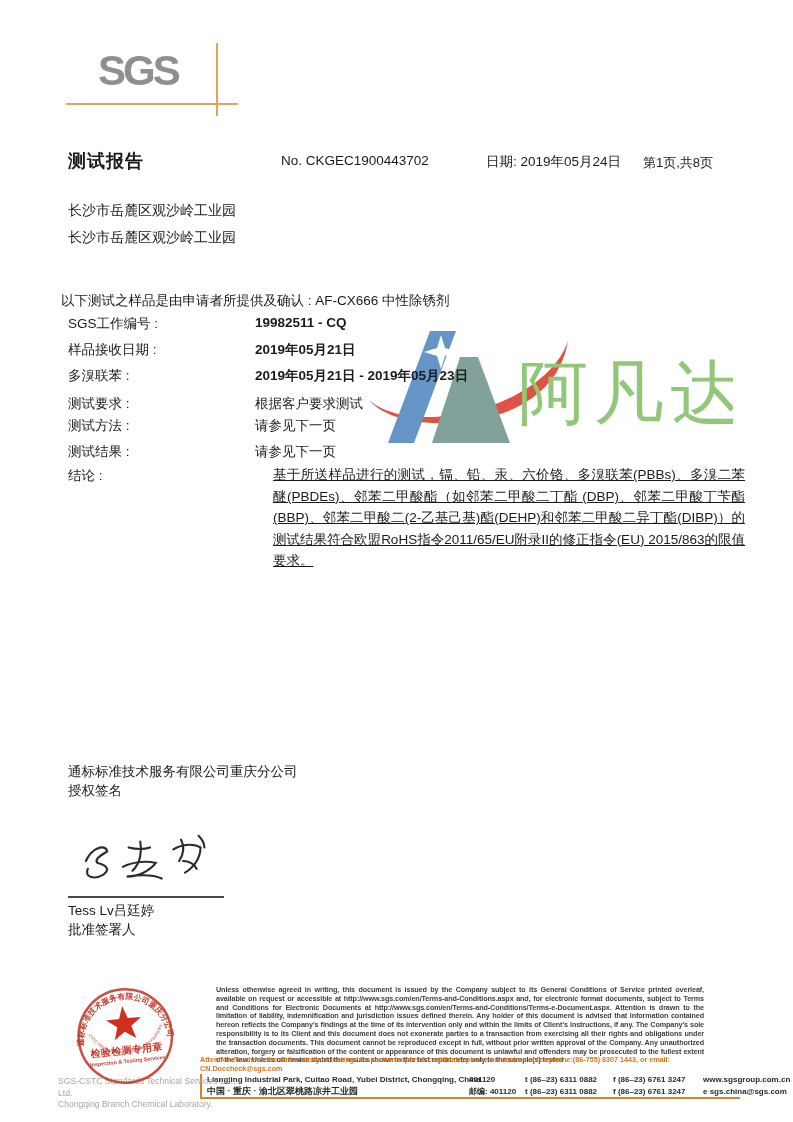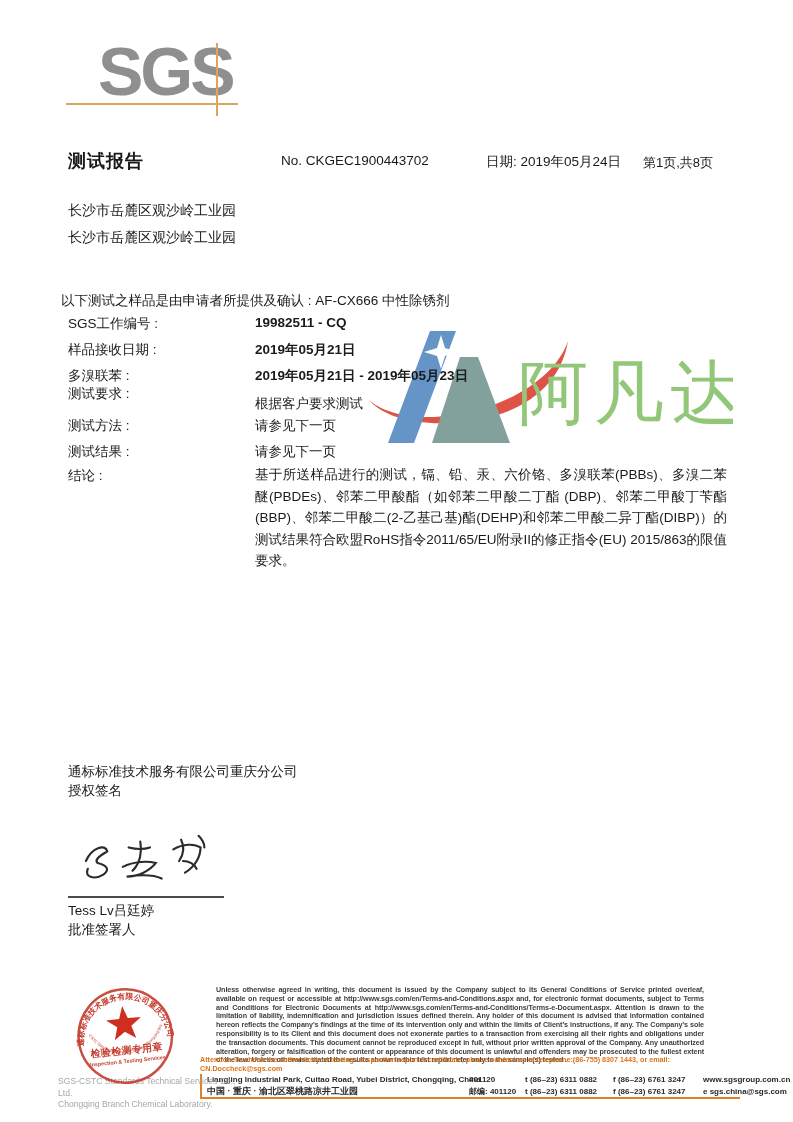--- a/index.html
+++ b/index.html
@@ -1,43 +1,43 @@
 <!DOCTYPE html>
 <html><head>
 <meta charset="utf-8">
 <style>
   html,body{margin:0;padding:0;background:#ffffff;}
   .page{position:relative;width:793px;height:1122px;background:#ffffff;margin:0 auto;
         font-family:"Liberation Sans", sans-serif;color:#1a1a1a;overflow:hidden;}
   .abs{position:absolute;}
 
   
-  .sgs-text{left:98px;top:40px;font-size:68px;line-height:62px;font-weight:700;
+  .sgs-text{left:98px;top:40px;font-size:42px;line-height:62px;font-weight:700;
             color:#8f8f8f;letter-spacing:-3px;transform:scaleY(1.0);}
   .sgs-vline{left:216px;top:43px;width:2px;height:73px;background:#dda45e;}
   .sgs-hline{left:66px;top:103px;width:172px;height:2px;background:#dda45e;}
 
   
   .report-title{left:68px;top:149px;font-size:18px;font-weight:700;letter-spacing:1px;}
   .report-no{left:281px;top:153px;font-size:13.5px;}
   .report-date{left:486px;top:153px;font-size:13.5px;}
   .report-page{left:643px;top:154px;font-size:13px;}
 
   .applicant-name{left:68px;top:202px;font-size:14px;}
   .applicant-addr{left:68px;top:229px;font-size:14px;}
 
   .sample-line{left:51px;top:292px;font-size:13.5px;margin-left:10px;}
 
   .info-label{left:68px;font-size:13.5px;}
   .info-value{left:255px;font-size:13.5px;}
   .v-bold{font-weight:700;}
 
   .conclusion-label{left:68px;top:467px;font-size:13.5px;}
-  .conclusion-text{left:255px;top:464px;width:472px;font-size:13.5px;line-height:21.5px;
-                   text-align:justify;}
+  .conclusion-text{left:273px;top:464px;width:472px;font-size:13.5px;line-height:21.5px;
+                   text-align:justify;text-decoration:underline;}
 
   .watermark{left:358px;top:315px;width:375px;height:150px;opacity:.95;z-index:0;}
   .textlayer{z-index:2;}
 
   .company-sign{left:68px;top:762px;font-size:13.5px;line-height:19px;}
   .sig-svg{left:70px;top:828px;}
   .sig-line{left:68px;top:896px;width:156px;height:2px;background:#4a4a4a;}
   .signer-name{left:68px;top:902px;font-size:13.5px;}
   .signer-title{left:68px;top:921px;font-size:13.5px;}
 
@@ -83,21 +83,21 @@
       <text x="160" y="102" font-size="70" letter-spacing="6" fill="#8dc573" font-family="Liberation Sans, sans-serif">阿凡达</text>
     </svg>
   </div>
 
   <div class="abs info-label textlayer" style="top:315px">SGS工作编号 :</div>
   <div class="abs info-value v-bold textlayer" style="top:315px">19982511 - CQ</div>
   <div class="abs info-label textlayer" style="top:341px">样品接收日期 :</div>
   <div class="abs info-value v-bold textlayer" style="top:341px">2019年05月21日</div>
   <div class="abs info-label textlayer" style="top:367px">多溴联苯 :</div>
   <div class="abs info-value v-bold textlayer" style="top:367px">2019年05月21日 - 2019年05月23日</div>
-  <div class="abs info-label textlayer" style="top:385px">测试要求 :</div>
+  <div class="abs info-label textlayer" style="top:395px">测试要求 :</div>
   <div class="abs info-value textlayer" style="top:395px">根据客户要求测试</div>
   <div class="abs info-label textlayer" style="top:417px">测试方法 :</div>
   <div class="abs info-value textlayer" style="top:417px">请参见下一页</div>
   <div class="abs info-label textlayer" style="top:443px">测试结果 :</div>
   <div class="abs info-value textlayer" style="top:443px">请参见下一页</div>
 
   <div class="abs conclusion-label textlayer">结论 :</div>
   <div class="abs conclusion-text textlayer">基于所送样品进行的测试，镉、铅、汞、六价铬、多溴联苯(PBBs)、多溴二苯醚(PBDEs)、邻苯二甲酸酯（如邻苯二甲酸二丁酯 (DBP)、邻苯二甲酸丁苄酯(BBP)、邻苯二甲酸二(2-乙基己基)酯(DEHP)和邻苯二甲酸二异丁酯(DIBP)）的测试结果符合欧盟RoHS指令2011/65/EU附录II的修正指令(EU) 2015/863的限值要求。</div>
 
   <div class="abs company-sign textlayer">

